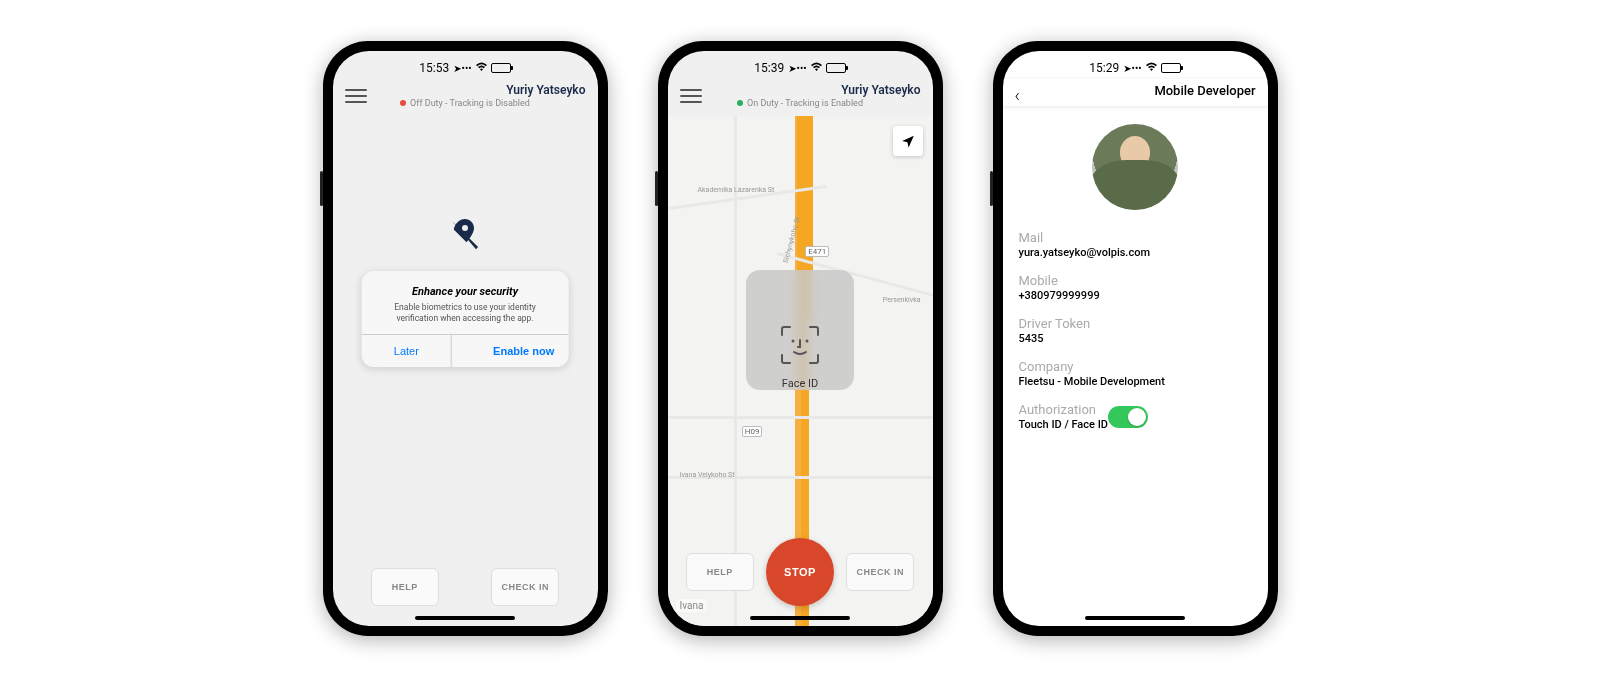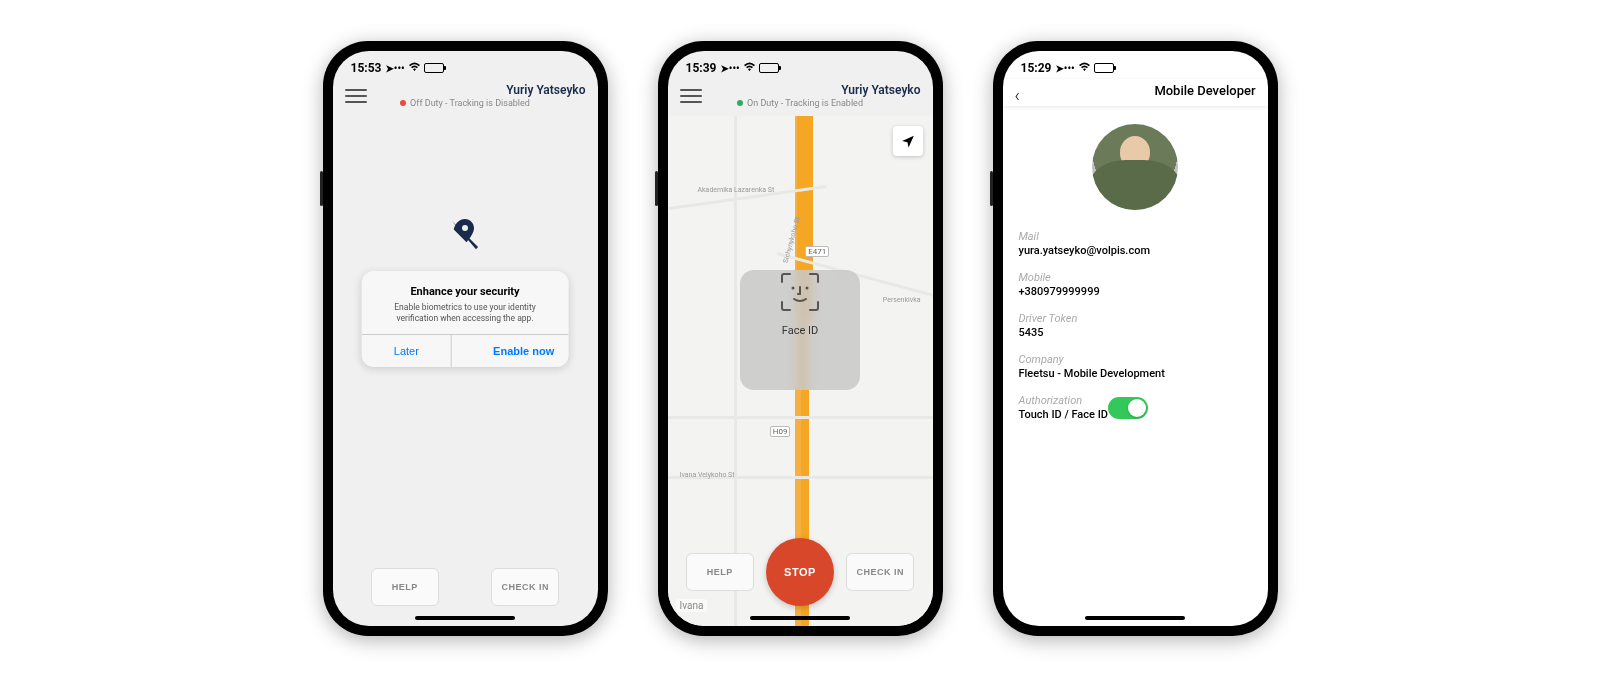--- a/index.html
+++ b/index.html
@@ -36,25 +36,25 @@
     width: 100%;
     height: 100%;
     background: #f0f0f0;
     border-radius: 36px;
     overflow: hidden;
     position: relative;
   }
   .screen.white { background: #fff; }
   .status-bar {
     display: flex;
-    justify-content: flex-start;
+    justify-content: center;
     align-items: center;
     padding: 10px 18px 4px;
     font-size: 12px;
-    font-weight: 700;
+    font-weight: 400;
     color: #000;
   }
   .status-left { display: flex; align-items: center; gap: 4px; }
   .status-right { display: flex; align-items: center; gap: 3px; font-size: 10px; }
   .loc-arrow { font-size: 10px; }
   .wifi-icon { font-size: 11px; }
   .battery {
     width: 20px;
     height: 10px;
     border: 1px solid #000;
@@ -131,21 +131,21 @@
     top: 155px;
     left: 50%;
     transform: translateX(-50%);
     width: 78%;
     background: #f7f7f7;
     border-radius: 12px;
     overflow: hidden;
     box-shadow: 0 2px 8px rgba(0,0,0,0.15);
   }
   .alert-body { padding: 14px 12px 10px; text-align: center; }
-  .alert-title { font-size: 11px; font-weight: 700; margin-bottom: 4px; }
+  .alert-title { font-size: 11px; font-weight: 700; margin-bottom: 4px; font-style: italic; }
   .alert-msg { font-size: 8.5px; color: #555; line-height: 1.3; }
   .alert-actions { display: flex; border-top: 0.5px solid #ccc; gap: 27px; }
   .alert-actions button {
     flex: 1;
     border: none;
     background: transparent;
     padding: 10px 0;
     font-size: 11px;
     color: #007aff;
     cursor: pointer;
@@ -236,29 +236,29 @@
     align-items: center;
     justify-content: center;
     cursor: pointer;
     font-size: 14px;
   }
   .faceid-card {
     position: absolute;
     top: 42%;
     left: 50%;
     transform: translate(-50%, -50%);
-    width: 120px;
+    width: 108px;
     height: 120px;
     background: rgba(200,200,200,0.85);
     backdrop-filter: blur(4px);
     border-radius: 14px;
     display: flex;
     flex-direction: column;
     align-items: center;
-    justify-content: flex-start;
+    justify-content: flex-end;
     gap: 10px;
   }
   .faceid-label { font-size: 11px; color: #333; }
   .google-badge {
     position: absolute;
     bottom: 14px;
     left: 8px;
     font-size: 10px;
     color: #888;
     background: rgba(255,255,255,0.6);
@@ -300,21 +300,21 @@
     left: 50%;
     transform: translateX(-50%);
     width: 90px;
     height: 60px;
     background: #5a6b4a;
     border-radius: 40% 40% 0 0;
   }
   .field {
     padding: 6px 16px 8px;
   }
-  .field-label { font-size: 11px; color: #aaa; font-style: italic; }
+  .field-label { font-size: 13px; color: #aaa; }
   .field-value { font-size: 11px; color: #000; font-weight: 500; margin-top: 1px; }
   .field-row {
     display: flex;
     justify-content: flex-start;
     align-items: center;
     padding: 6px 16px 8px;
   }
   .toggle {
     width: 40px;
     height: 22px;
@@ -430,21 +430,21 @@
       <div class="map-line" style="top:80px;left:0;width:60%;height:3px;transform:rotate(-8deg);"></div>
       <div class="map-line" style="top:160px;left:40%;width:70%;height:3px;transform:rotate(15deg);"></div>
       <div class="map-line" style="top:300px;left:0;width:100%;height:3px;"></div>
       <div class="map-line" style="top:360px;left:0;width:100%;height:3px;"></div>
       <div class="map-line" style="top:0;left:25%;width:3px;height:100%;"></div>
       <span class="street-label" style="top:70px;left:30px;">Akademika Lazarenka St</span>
       <span class="street-label" style="top:180px;right:12px;">Persenkivka</span>
       <span class="street-label" style="top:355px;left:12px;">Ivana Velykoho St</span>
       <span class="street-label" style="top:120px;left:100px;transform:rotate(-75deg);">Sichynykoho St</span>
       <span class="route-marker" style="top:130px;left:52%;">E471</span>
-      <span class="route-marker" style="top:310px;left:28%;margin-left:28px;">H09</span>
+      <span class="route-marker" style="top:310px;left:28%;">H09</span>
       <div class="loc-btn">
         <svg width="14" height="14" viewBox="0 0 24 24">
             <path fill="#000" d="M2 12l20-9-9 20-2-9z"></path>
           </svg>
       </div>
       <div class="faceid-card">
         <svg width="44" height="44" viewBox="0 0 44 44">
           <path fill="none" stroke="#555" stroke-width="2" stroke-linecap="round" d="M4 12 V6 Q4 4 6 4 H12 M32 4 H38 Q40 4 40 6 V12 M40 32 V38 Q40 40 38 40 H32 M12 40 H6 Q4 40 4 38 V32"></path>
           <circle cx="15" cy="18" r="1.5" fill="#555"></circle>
           <circle cx="29" cy="18" r="1.5" fill="#555"></circle>

